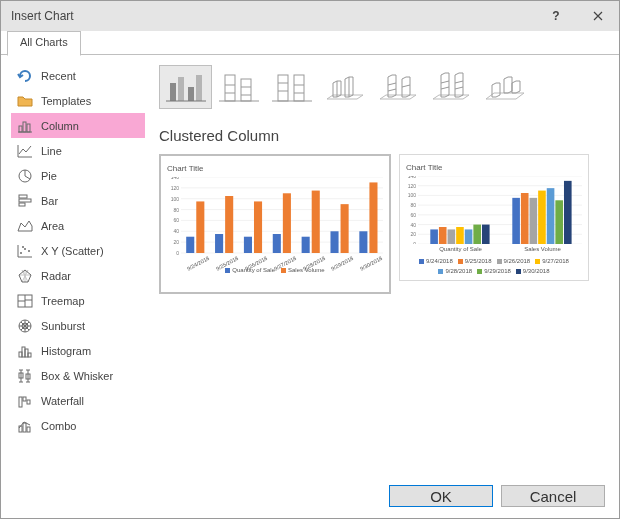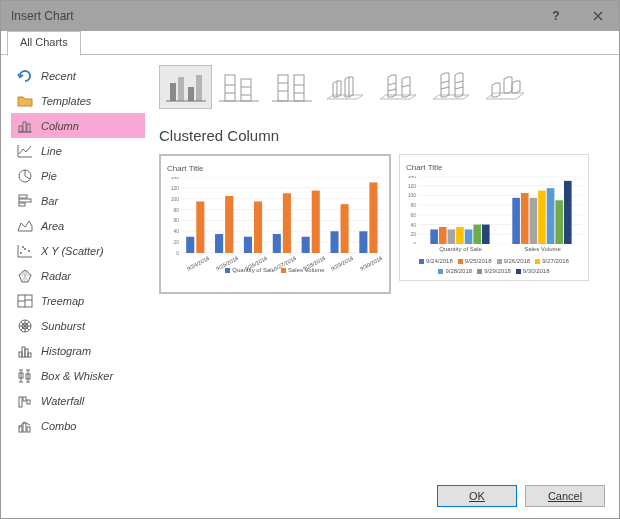--- a/index.html
+++ b/index.html
@@ -1,30 +1,30 @@
 <!DOCTYPE html>
 <html><head>
 <meta charset="utf-8">
 <style>
   * { box-sizing: border-box; margin: 0; padding: 0; font-family: "Segoe UI", Tahoma, sans-serif; }
   body { background: #fff; width: 620px; height: 519px; border: 1px solid #9a9a9a; overflow: hidden; font-size: 12px; color: #333; }
-  .titlebar { display: flex; align-items: center; height: 30px; padding: 0 0 0 10px; background: #a3a3a3; }
+  .titlebar { display: flex; align-items: center; height: 30px; padding: 0 0 0 10px; background: #e5e5e5; }
   .titlebar .title { flex: 1; font-size: 12px; color: #444; }
   .titlebar .tb-btn { width: 42px; height: 30px; display: flex; align-items: center; justify-content: center; font-size: 12px; color: #444; }
   .titlebar .q { font-weight: bold; }
   .titlebar .x svg { width: 10px; height: 10px; }
 
   .tabs { display: flex; position: relative; height: 24px; padding-left: 6px; }
   .tabs::after { content: ""; position: absolute; left: 0; right: 0; bottom: 0; border-bottom: 1px solid #bfbfbf; z-index: 0; }
   .tab { padding: 4px 12px 3px; font-size: 11px; color: #444; position: relative; z-index: 1; border: 1px solid transparent; border-bottom: none; }
   .tab.active { background: #fff; border: 1px solid #bfbfbf; border-bottom: 1px solid #fff; margin-bottom: -1px; }
 
   .content { display: flex; height: 420px; }
   .sidebar { width: 152px; padding: 8px 8px 8px 10px; }
-  .side-item { display: flex; align-items: center; gap: 8px; height: 25px; padding: 0 6px; font-size: 11px; color: #444; cursor: default; font-style: italic; }
+  .side-item { display: flex; align-items: center; gap: 8px; height: 25px; padding: 0 6px; font-size: 11px; color: #444; cursor: default; }
   .side-item.selected { background: #f9a8d4; }
   .side-icon { width: 16px; height: 16px; display: flex; align-items: center; justify-content: center; color: #6b6b6b; }
   .side-icon svg { width: 16px; height: 16px; }
 
   .main { flex: 1; padding: 10px 12px 0 6px; }
   .subtypes { display: flex; gap: 0; margin-bottom: 18px; }
   .subtype { width: 53px; height: 44px; border: 1px solid transparent; display: flex; align-items: center; justify-content: center; }
   .subtype.selected { background: #e9e9e9; border: 1px solid #bfbfbf; }
   .subtype svg { width: 44px; height: 36px; }
 
@@ -38,21 +38,21 @@
   .chart-title { text-align: left; font-size: 8px; color: #555; margin-bottom: 4px; }
   .chart-svg { display: block; }
   .chart-axislabels { display: flex; font-size: 5.5px; color: #555; justify-content: space-around; }
   .chart-axislabels.slanted span { transform: rotate(-28deg); transform-origin: right top; display: inline-block; }
   .chart-sublabels { display: flex; font-size: 6px; color: #555; justify-content: space-around; margin-top: 2px;}
   .chart-legend { display: flex; justify-content: center; gap: 6px; font-size: 6px; color: #555; margin-top: 6px; }
   .chart-legend span { display: flex; align-items: center; gap: 2px; }
   .sq { width: 5px; height: 5px; display: inline-block; }
 
   .footer { display: flex; justify-content: flex-end; gap: 8px; padding: 10px 14px; border: none; }
-  .btn { width: 80px; height: 22px; font-size: 11px; display: flex; align-items: center; justify-content: center; border: 1px solid #adadad; background: #e1e1e1; text-decoration: underline; }
+  .btn { width: 104px; height: 22px; font-size: 15px; display: flex; align-items: center; justify-content: center; border: 1px solid #adadad; background: #e1e1e1; }
   .btn.primary { border: 1px solid #0078d7; }
 </style>
 </head>
 <body>
 
 <div class="titlebar">
   <div class="title">Insert Chart</div>
   <div class="tb-btn q">?</div>
   <div class="tb-btn x">
     <svg viewBox="0 0 10 10">

